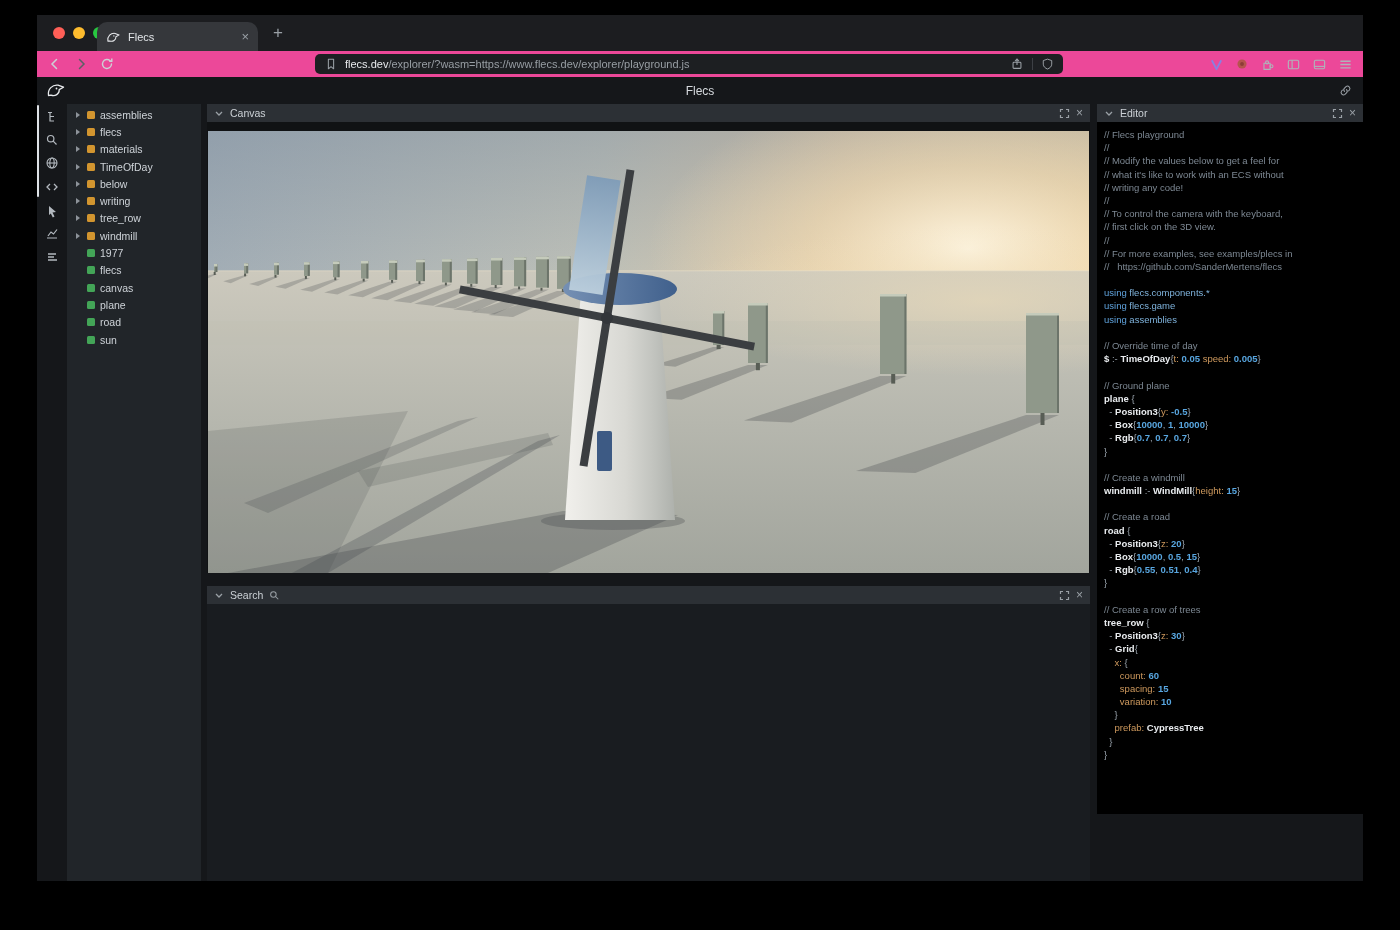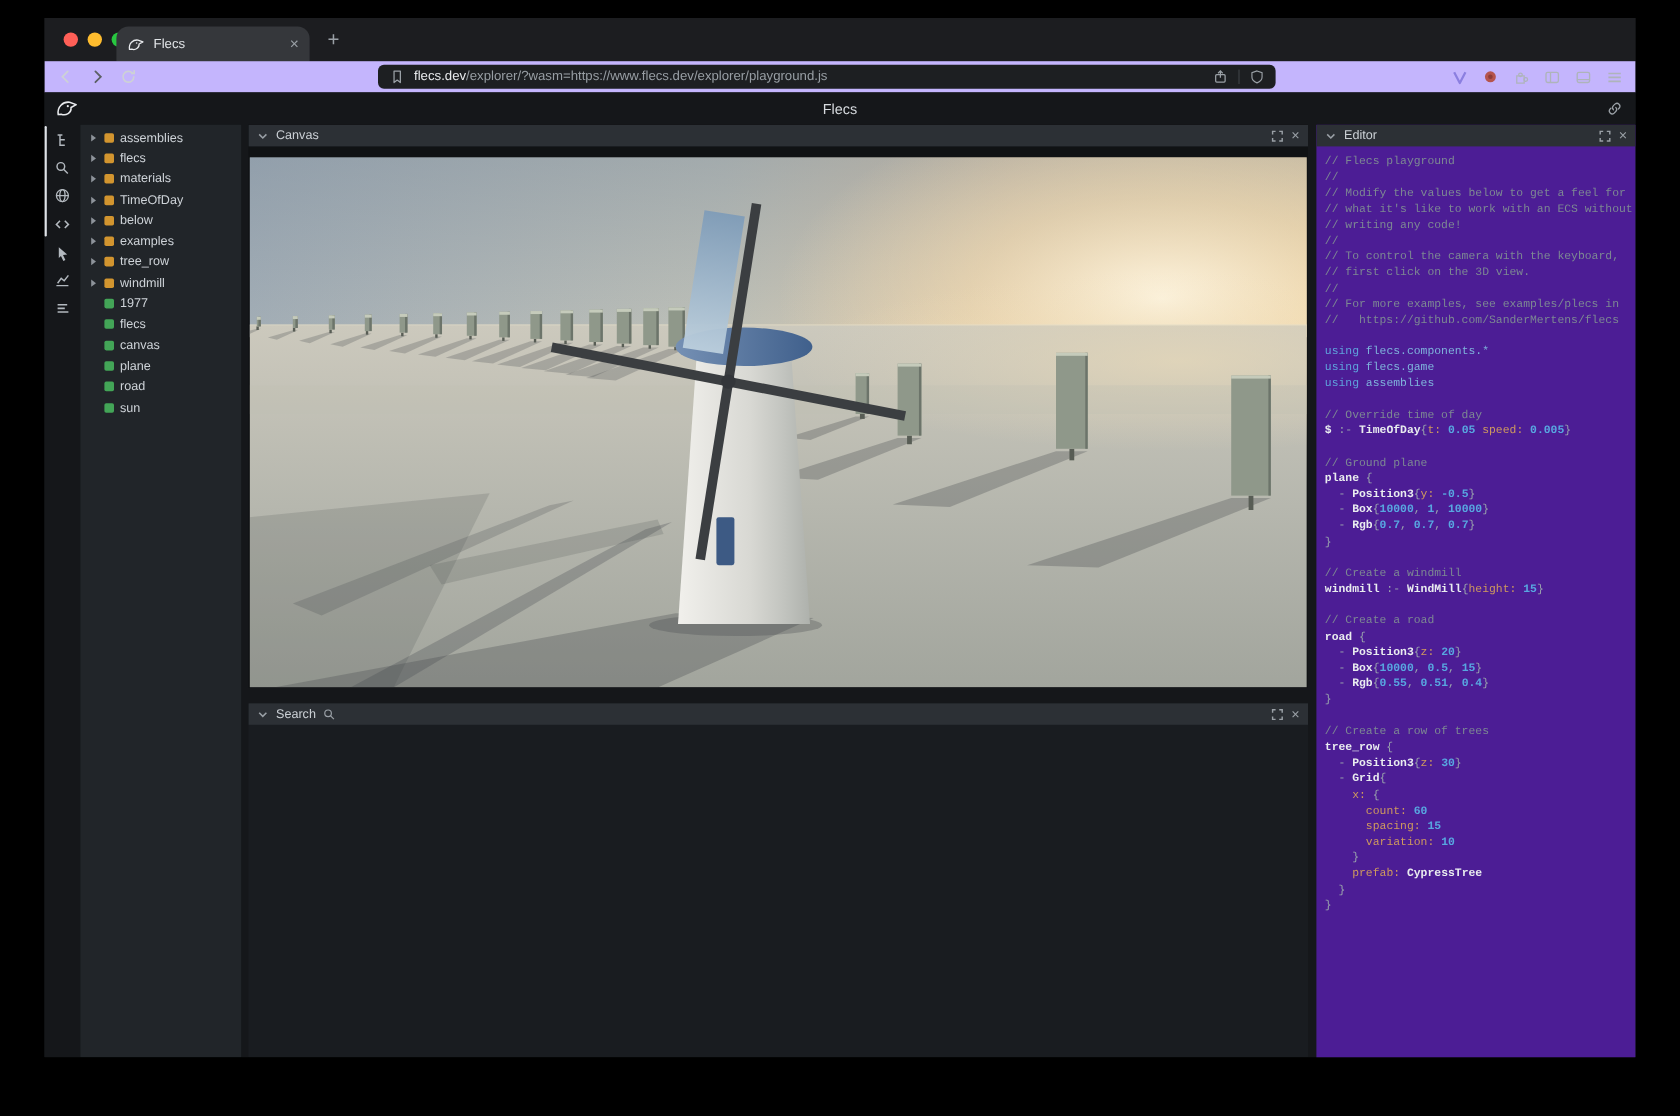--- a/index.html
+++ b/index.html
@@ -9,21 +9,21 @@
 
   
   .tabstrip{position:absolute;top:0;left:0;right:0;height:36px;background:#1c1d20}
   .traffic{position:absolute;left:16px;top:12px;display:flex;gap:8px}
   .light{width:12px;height:12px;border-radius:50%}
   .l-red{background:#ff5f57}.l-yel{background:#febc2e}.l-grn{background:#28c840}
   .tab{position:absolute;left:60px;top:7px;width:161px;height:29px;background:#35373b;border-radius:10px 10px 0 0;display:flex;align-items:center;gap:7px;padding:0 9px;box-sizing:border-box}
   .tab-title{font-size:11px;color:#e2e5e8;flex:1;white-space:nowrap;overflow:hidden}
   .tab-close{color:#9aa0a6;font-size:13px;line-height:1}
   .newtab{position:absolute;left:236px;top:8px;color:#9aa0a6;font-size:17px;line-height:20px}
-  .toolbar{position:absolute;top:36px;left:0;right:0;height:26px;background:#c4b5fd}
+  .toolbar{position:absolute;top:36px;left:0;right:0;height:26px;background:#ec4899}
   .navbtns{position:absolute;left:10px;top:0;height:26px;display:flex;align-items:center;gap:10px}
   .pill{position:absolute;left:278px;top:3px;width:748px;height:20px;background:#1d1f22;border-radius:5px;display:flex;align-items:center;padding:0 9px;box-sizing:border-box;gap:7px}
   .url{font-size:11px;white-space:nowrap;overflow:hidden}
   .url .domain{color:#e8eaed}
   .url .rest{color:#989ea4}
   .pill-right{margin-left:auto;display:flex;align-items:center;gap:8px}
   .pill-div{width:1px;height:12px;background:#3d4045}
   .ricons{position:absolute;right:10px;top:0;height:26px;display:flex;align-items:center;gap:11px}
 
   
@@ -42,29 +42,29 @@
   .chev{width:8px;display:flex;justify-content:center;align-items:center}
   .chev.has::before{content:"";border-left:4px solid #8d939a;border-top:3.5px solid transparent;border-bottom:3.5px solid transparent}
   .sq{width:8px;height:8px;border-radius:1.5px;flex:none}
   .sq.module{background:#d2952f}
   .sq.entity{background:#43a557}
   .lbl{font-size:10.5px;color:#ced3d8;white-space:nowrap}
 
   .panel{position:absolute;display:flex;flex-direction:column;overflow:hidden}
   #panel-canvas{left:170px;top:27px;width:883px;height:469px;background:#101214}
   #panel-search{left:170px;top:509px;width:883px;height:295px;background:#191c20}
-  #panel-editor{left:1060px;top:27px;width:266px;height:825px;background:#4c1d95}
+  #panel-editor{left:1060px;top:27px;width:266px;height:710px;background:#000000}
   .phead{height:18px;background:#2c3035;display:flex;align-items:center;padding:0 7px;gap:6px;flex:none}
   .phead .ptext{font-size:10.5px;color:#ccd1d6}
   .phead .spacer{flex:1}
   .phead .x{color:#9aa0a6;font-size:12px;line-height:1}
   .canvas-body{flex:1;position:relative}
   .scene{position:absolute;left:1px;top:9px}
 
-  .code{padding:6px 2px 0 7px;font-family:Liberation Mono, monospace;font-size:9.5px;line-height:13.2px;white-space:pre;overflow:hidden}
+  .code{padding:6px 2px 0 7px;font-family:Liberation Sans, sans-serif;font-size:9.5px;line-height:13.2px;white-space:pre;overflow:hidden}
   .cl{height:13.2px}
   .tk-c{color:#7d8893}
   .tk-k{color:#5fa2dc}
   .tk-u{color:#7fb3dc}
   .tk-e{color:#e9ecef;font-weight:bold}
   .tk-t{color:#e9ecef;font-weight:bold}
   .tk-n{color:#58a6e0;font-weight:bold}
   .tk-p{color:#cf9a5e}
   .tk-o{color:#9aa4ad}
 </style>
@@ -234,21 +234,21 @@
           <span class="lbl">TimeOfDay</span>
         </div>
         <div class="tree-row">
           <span class="chev has"></span>
           <span class="sq module"></span>
           <span class="lbl">below</span>
         </div>
         <div class="tree-row">
           <span class="chev has"></span>
           <span class="sq module"></span>
-          <span class="lbl">examples</span>
+          <span class="lbl">writing</span>
         </div>
         <div class="tree-row">
           <span class="chev has"></span>
           <span class="sq module"></span>
           <span class="lbl">tree_row</span>
         </div>
         <div class="tree-row">
           <span class="chev has"></span>
           <span class="sq module"></span>
           <span class="lbl">windmill</span>

